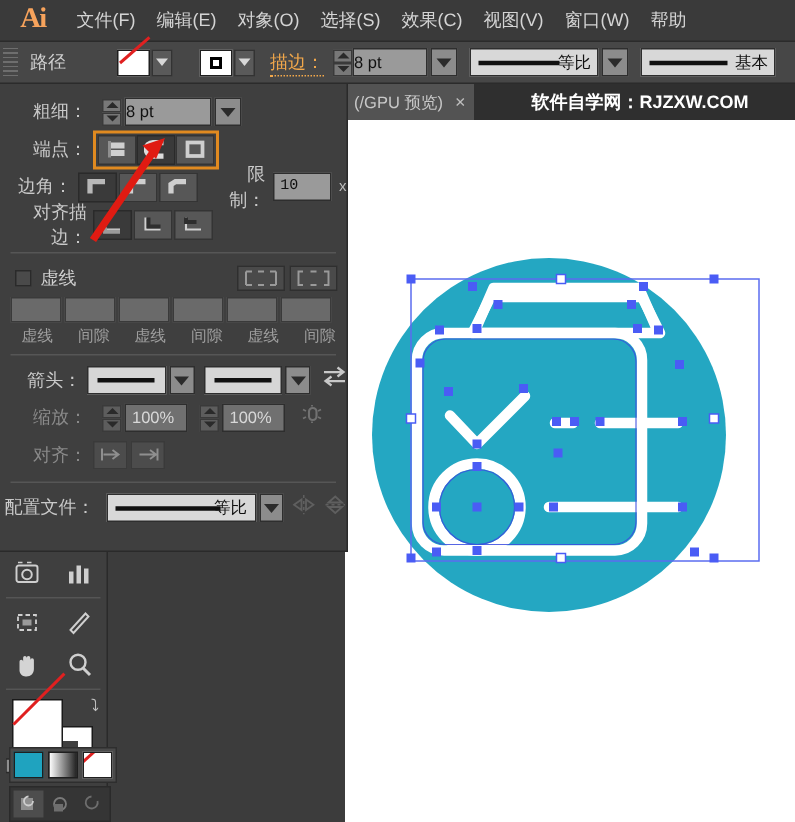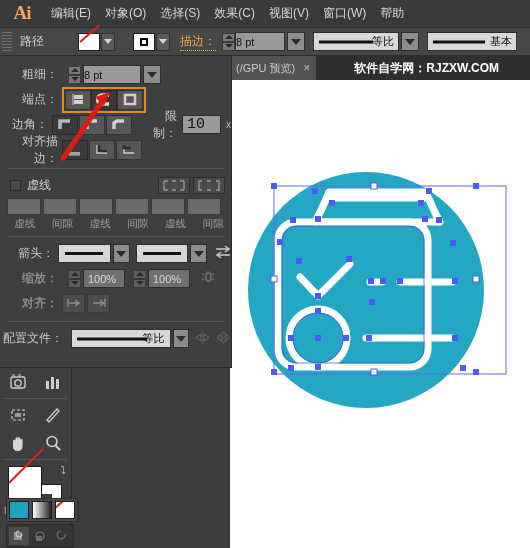--- a/index.html
+++ b/index.html
@@ -116,33 +116,33 @@
   .stroke-panel {
     position: absolute; left: 0; top: 56px; width: 232px; height: 312px;
     background: #3f3f3f; border-right: 1px solid #2a2a2a;
     border-bottom: 1px solid #2a2a2a;
   }
   .row { display: flex; align-items: center; height: 25px; }
   .row-lbl {
     color: #c9c9c9; font-size: 12px; text-align: right; width: 62px;
     padding-right: 4px;
   }
-  .row-lbl.dim { color: #8a8a8a; font-weight: bold; }
+  .row-lbl.dim { color: #8a8a8a; }
   .btn-group { display: flex; }
   .icon-btn {
     width: 26px; height: 20px; background: #575757; border: 1px solid #343434;
     margin-right: 1px; display: flex; align-items: center; justify-content: center;
     position: relative;
   }
   .icon-btn.sel { background: #3a3a3a; border-color: #2a2a2a; }
   .group-hl { border: 2px solid #e08a20; padding: 1px; display: flex; }
   .group-hl .icon-btn { margin-right: 0; }
   .limit-field {
     width: 46px; height: 19px; background: #9a9a9a; border: 1px solid #2e2e2e;
-    color: #111; font-size: 15px; display: flex; align-items: center;
+    color: #111; font-size: 10px; display: flex; align-items: center;
     padding-left: 4px; font-family: "Liberation Mono", monospace;
   }
   .unit-x { color: #bdbdbd; font-size: 10px; margin-left: 5px; }
   .chk {
     width: 11px; height: 11px; background: #4a4a4a; border: 1px solid #2a2a2a;
     margin-left: 10px;
   }
   .chk-lbl { color: #cfcfcf; font-size: 12px; margin-left: 6px; }
   .dash-end-btn {
     width: 32px; height: 17px; background: #4a4a4a; border: 1px solid #2f2f2f;
@@ -223,20 +223,21 @@
   
   .pointer-arrow { position: absolute; left: 0; top: 0; pointer-events: none; }
 </style>
 </head>
 <body>
 
 <div id="app">
 
   <div class="menubar">
     <div class="ai-logo">Ai</div>
+    <div class="menu-item">文件(F)</div>
     <div class="menu-item">编辑(E)</div>
     <div class="menu-item">对象(O)</div>
     <div class="menu-item">选择(S)</div>
     <div class="menu-item">效果(C)</div>
     <div class="menu-item">视图(V)</div>
     <div class="menu-item">窗口(W)</div>
     <div class="menu-item">帮助</div>
   </div>
 
   <div class="optbar">

